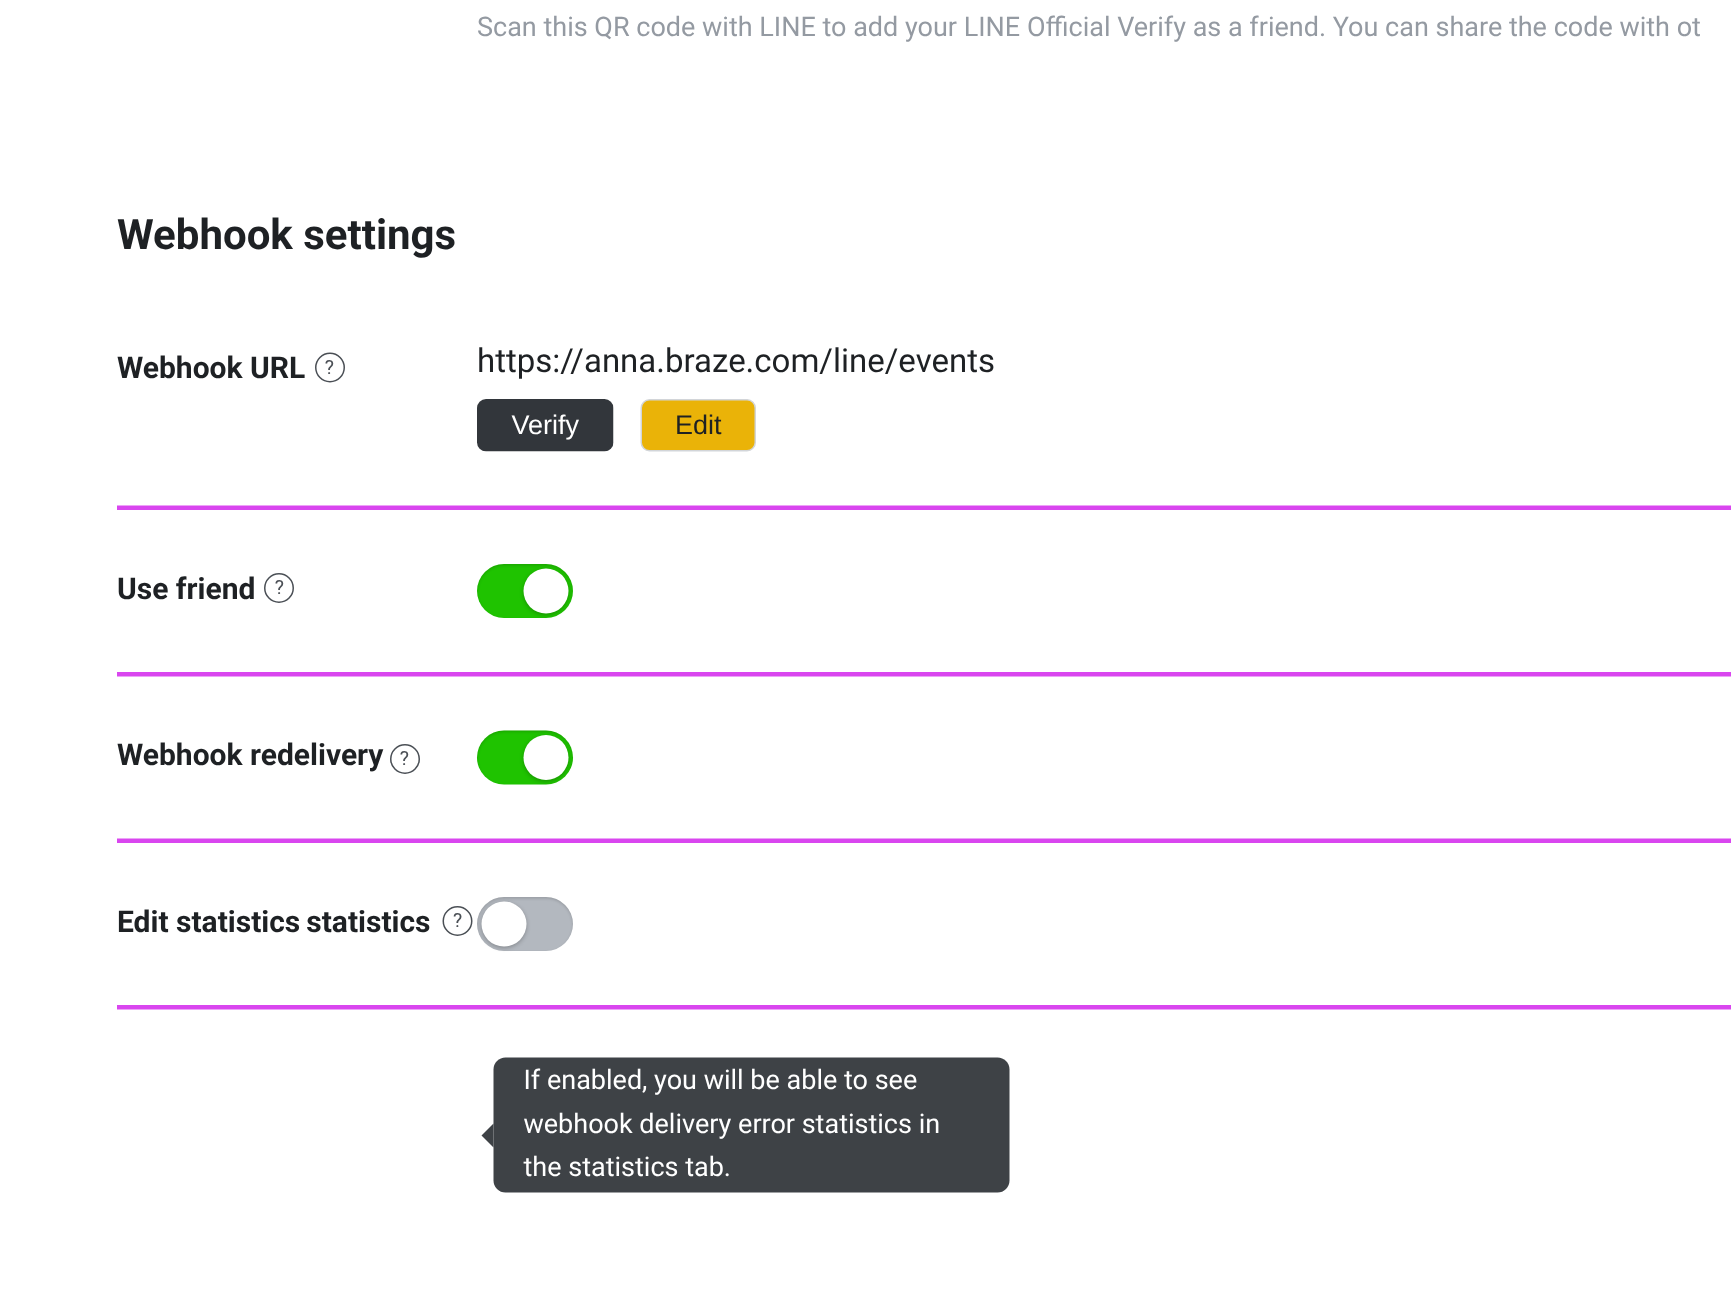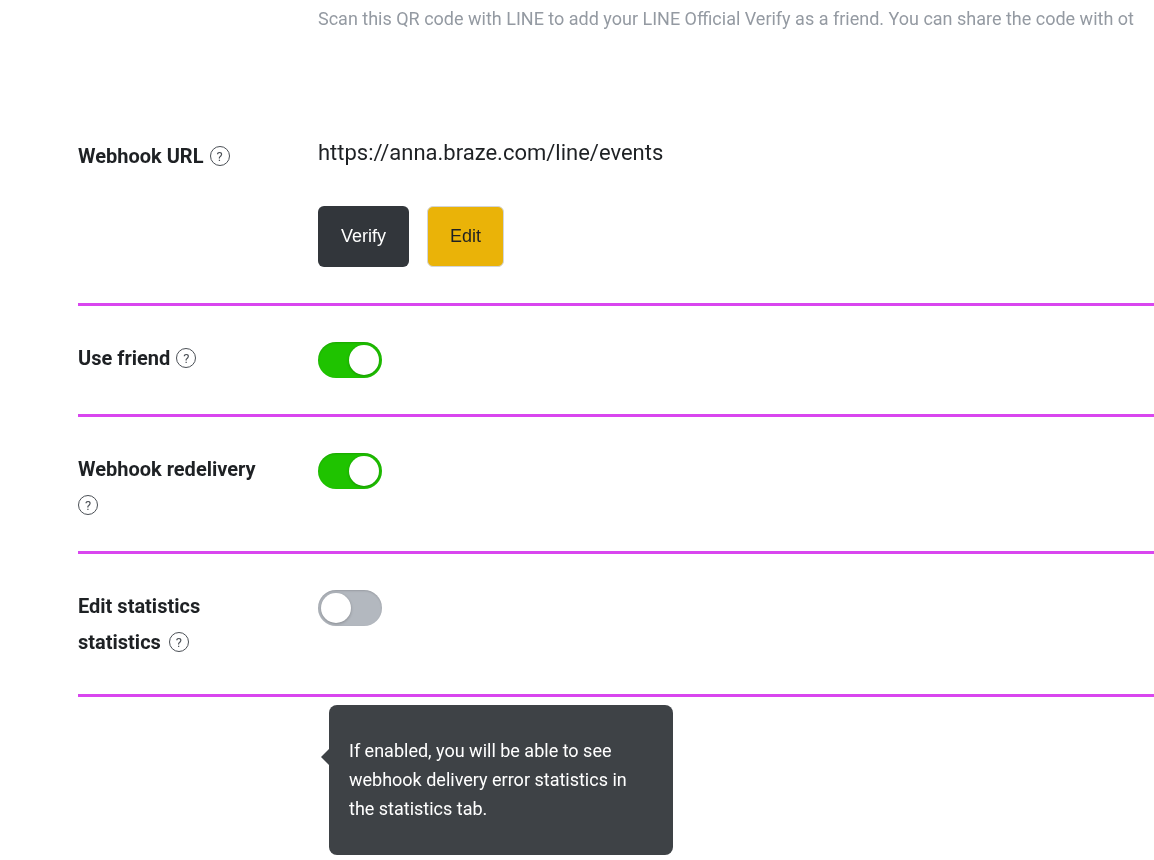--- a/index.html
+++ b/index.html
@@ -74,28 +74,28 @@
       cursor: pointer;
       line-height: 1;
       flex-shrink: 0;
     }
     .value-col {
       flex: 1;
     }
     .url-value {
       font-size: 22px;
       color: #1E2124;
-      margin-bottom: 41px;
+      margin-bottom: 12px;
     }
     .btn-row {
       display: flex;
       gap: 18px;
     }
     .btn {
-      height: 61px;
+      height: 35px;
       padding: 0 22px;
       font-size: 18px;
       border-radius: 6px;
       cursor: pointer;
       display: inline-flex;
       align-items: center;
       justify-content: center;
       border: 1px solid transparent;
     }
     .btn-dark {
@@ -131,36 +131,36 @@
       box-shadow: 0 1px 3px rgba(0,0,0,0.25);
     }
     .toggle.on .toggle-knob {
       right: 3px;
     }
     .toggle.off .toggle-knob {
       left: 3px;
     }
     .label-wrap {
       display: flex;
-      flex-direction: column;
+      flex-direction: row;
       gap: 4px;
     }
     .label-line {
       display: flex;
       align-items: center;
       gap: 8px;
       flex-wrap: wrap;
     }
     .tooltip {
       position: absolute;
       background: #3E4246;
       color: #ffffff;
       font-size: 18px;
       line-height: 1.6;
-      padding: 32px 20px;
+      padding: 2px 20px;
       border-radius: 8px;
       width: 344px;
       left: 251px;
       top: 565px;
     }
     .tooltip::before {
       content: "";
       position: absolute;
       left: -8px;
       top: 44px;
@@ -189,20 +189,21 @@
     .row:first-of-type .value-col {
       display: block;
     }
   </style>
 </head>
 <body>
 
 <div class="top-helper">Scan this QR code with LINE to add your LINE Official Verify as a friend. You can share the code with ot</div>
 
 <div class="content">
+  <h2 class="section-title">Webhook settings</h2>
 
   <div class="row">
     <div class="label-col">
       <span class="label-text">Webhook URL</span>
       <span class="help-icon">?</span>
     </div>
     <div class="value-col">
       <div class="url-value">https://anna.braze.com/line/events</div>
       <div class="btn-row">
         <button class="btn btn-dark">Verify</button>

